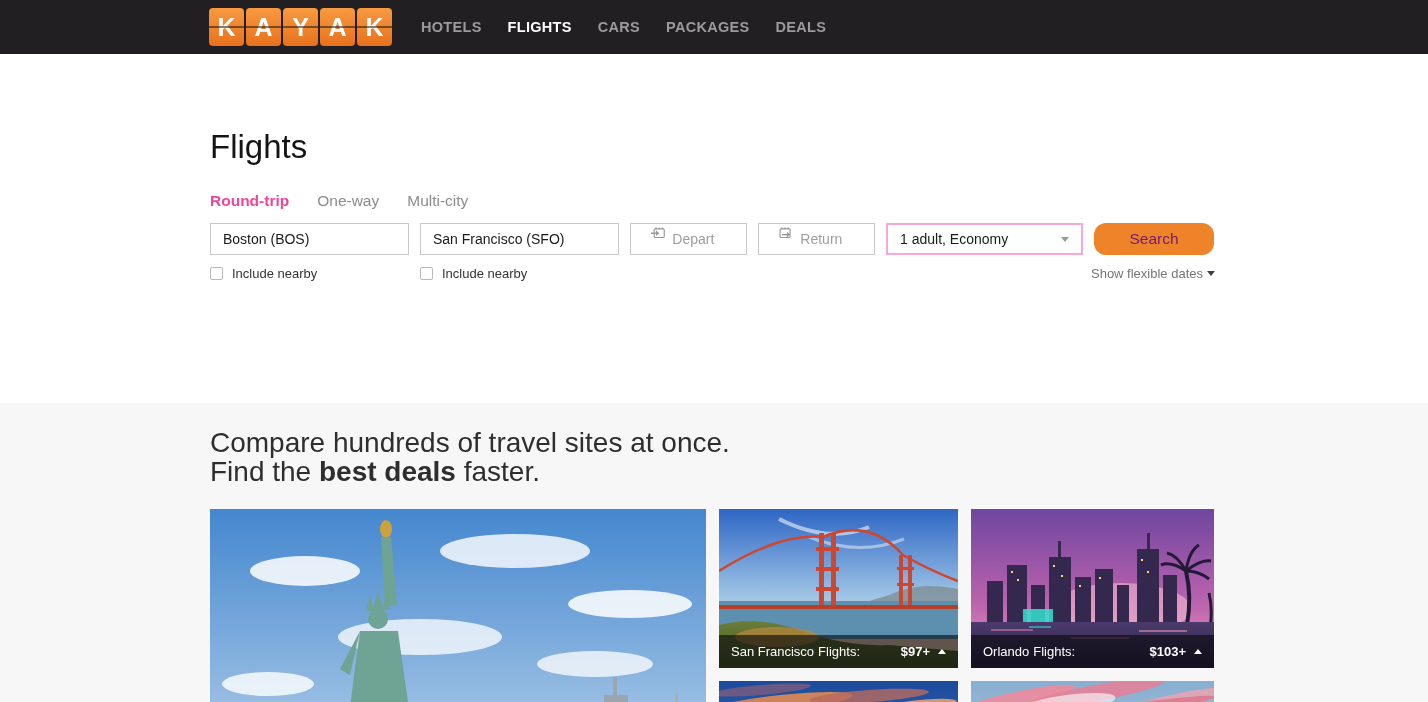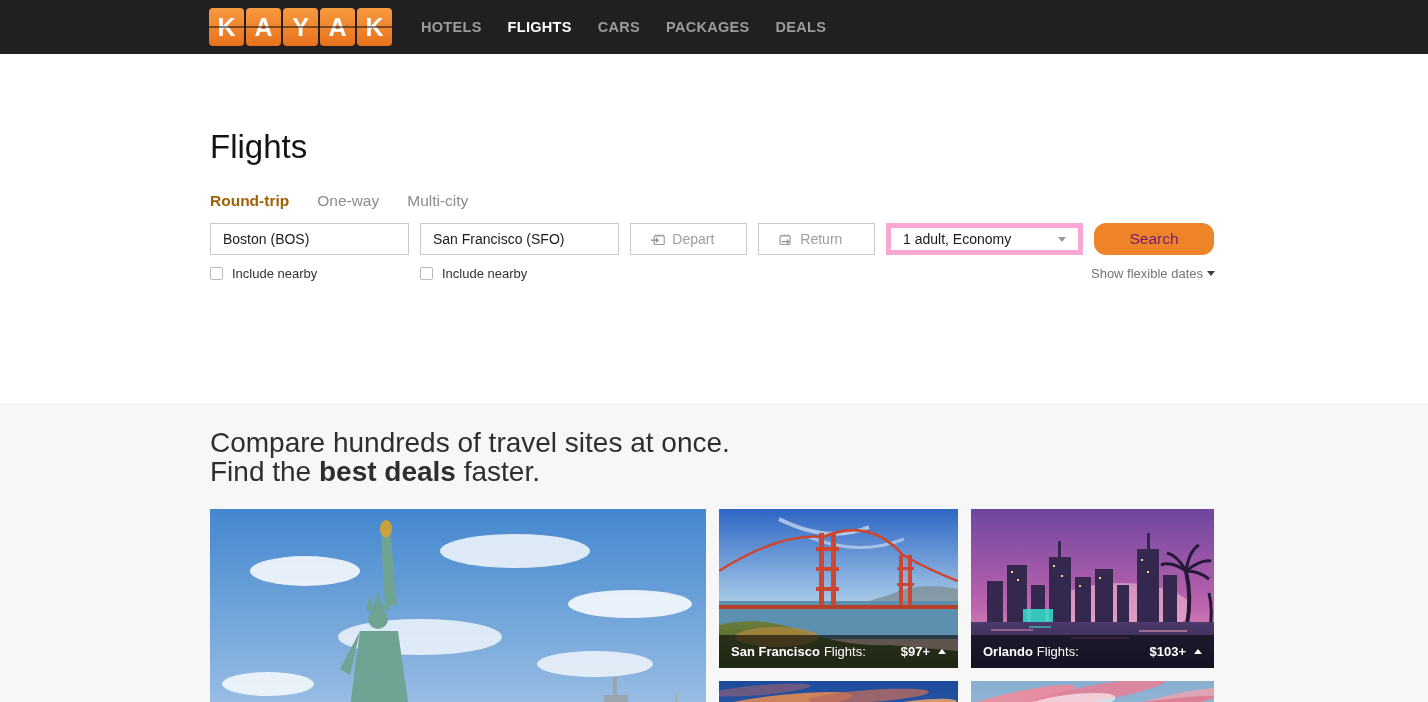--- a/index.html
+++ b/index.html
@@ -38,39 +38,39 @@
   .nav-right { margin-left: auto; padding-right: 213px; display: flex; align-items: center; gap: 27px; }
   .login { color: #98a3b6; font-weight: bold; font-size: 14.5px; cursor: pointer; }
   .grid-icon { display: grid; grid-template-columns: repeat(3, 5px); grid-auto-rows: 5px; gap: 2px; cursor: pointer; }
   .grid-icon i { background: #fff; border-radius: 1px; }
 
   
   .hero { height: 349px; padding: 0 213px 0 210px; background: #fff; }
   .page-title { margin: 0; padding-top: 74px; font-size: 33px; font-weight: 400; color: #141414; }
   .trip-tabs { display: flex; gap: 28px; margin-top: 26px; font-size: 15.5px; }
   .trip-tab { color: #8c8c8c; cursor: pointer; }
-  .trip-tab.active { color: #a16207; font-weight: bold; }
+  .trip-tab.active { color: #ec4899; font-weight: bold; }
 
   .form-row { display: flex; gap: 11px; margin-top: 13px; height: 32px; }
   .text-field {
     width: 199px; border: 1px solid #c9c9c9; padding: 0 12px;
     font-size: 14px; color: #1a1a1a; outline: none;
     font-family: inherit;
   }
   .date-field {
     width: 117px; border: 1px solid #c9c9c9; background: #fff;
-    display: flex; align-items: center; padding: 0 20px; gap: 7px;
+    display: flex; padding: 0 20px; gap: 7px;
   }
   .date-field input {
     border: none; outline: none; width: 100%; font-size: 14px;
     color: #333; font-family: inherit; padding: 0; background: transparent;
   }
   .date-field input::placeholder, .text-field::placeholder { color: #9e9e9e; }
   .travelers {
-    width: 197px; border: 5px solid #f9a8d4; background: #fff;
+    width: 197px; border: 2px solid #f9a8d4; background: #fff;
     display: flex; align-items: center; padding: 0 12px;
     font-size: 14px; color: #1a1a1a; cursor: pointer;
   }
   .caret-gray {
     margin-left: auto; width: 0; height: 0;
     border-left: 4px solid transparent; border-right: 4px solid transparent;
     border-top: 5px solid #9a9a9a;
   }
   .search-btn {
     width: 120px; background: #ef8329; border: none; border-radius: 12px;
@@ -102,21 +102,21 @@
   .tiles-right { width: 495px; display: flex; flex-wrap: wrap; gap: 13px; align-content: flex-start; }
   .card { position: relative; overflow: hidden; height: 159px; cursor: pointer; }
   .card.w1 { width: 239px; } .card.w2 { width: 243px; }
   .tile-art { position: absolute; inset: 0; width: 100%; height: 100%; display: block; }
 
   .caption {
     position: absolute; bottom: 0; left: 0; right: 0; height: 33px;
     background: rgba(8,8,12,.62); color: #fff;
     display: flex; align-items: center; padding: 0 12px; font-size: 13px;
   }
-  .caption .city { font-weight: bold; margin-right: 4px; }
+  .caption .city { font-weight: normal; margin-right: 4px; }
   .caption .price { margin-left: auto; font-weight: bold; }
   .caption .up {
     margin-left: 8px; width: 0; height: 0;
     border-left: 4px solid transparent; border-right: 4px solid transparent;
     border-bottom: 5px solid #fff;
   }
 </style>
 </head>
 <body>
 

